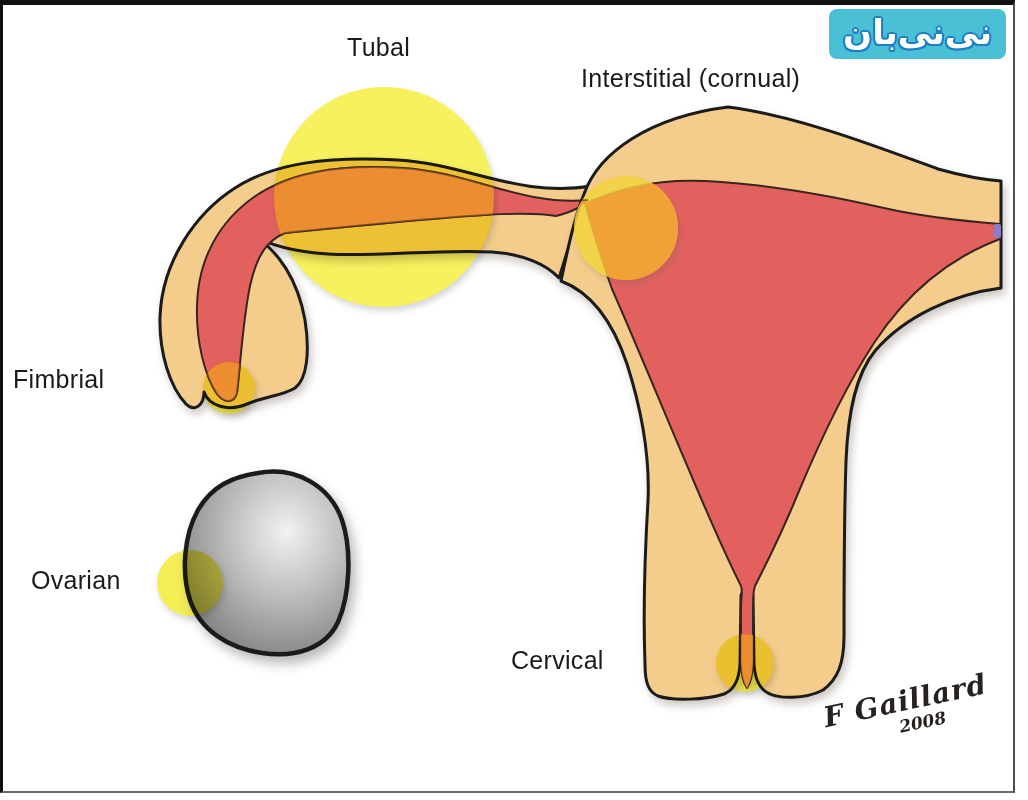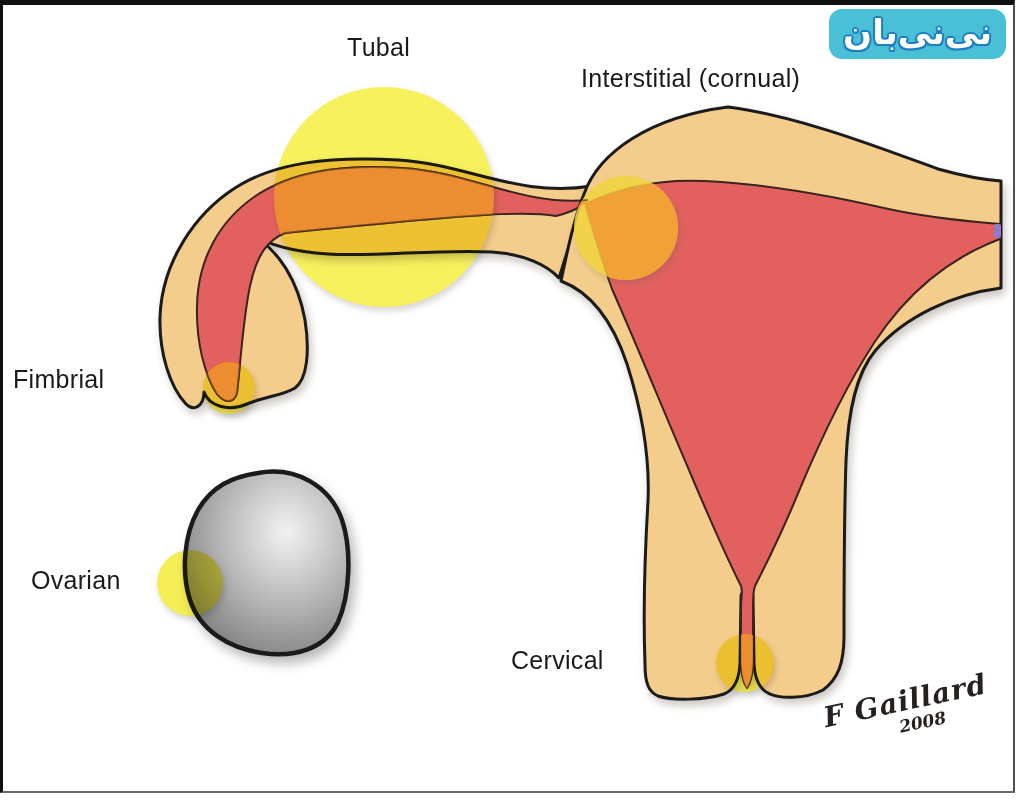--- a/index.html
+++ b/index.html
@@ -25,21 +25,21 @@
   .marker{filter:drop-shadow(2px 4px 3px rgba(90,90,90,0.25));}
   .mult{mix-blend-mode:multiply;}
   text.site-label{
     font-family:"Liberation Sans","DejaVu Sans",sans-serif;
     font-size:25px;
     letter-spacing:0.3px;
   }
   .logo{
     position:absolute;top:9px;right:22px;
     background:#4AC0D6;
-    border-radius:13px;
+    border-radius:8px;
     padding:3px 14px 7px 14px;
     z-index:50;
     direction:rtl;
     margin-left:32px;
   }
   .logo-text{
     font-family:"DejaVu Sans",sans-serif;
     font-size:34px;font-weight:bold;color:#ffffff;
     text-shadow:
       2px 0 0 #1E7FC2,-2px 0 0 #1E7FC2,0 2px 0 #1E7FC2,0 -2px 0 #1E7FC2,

